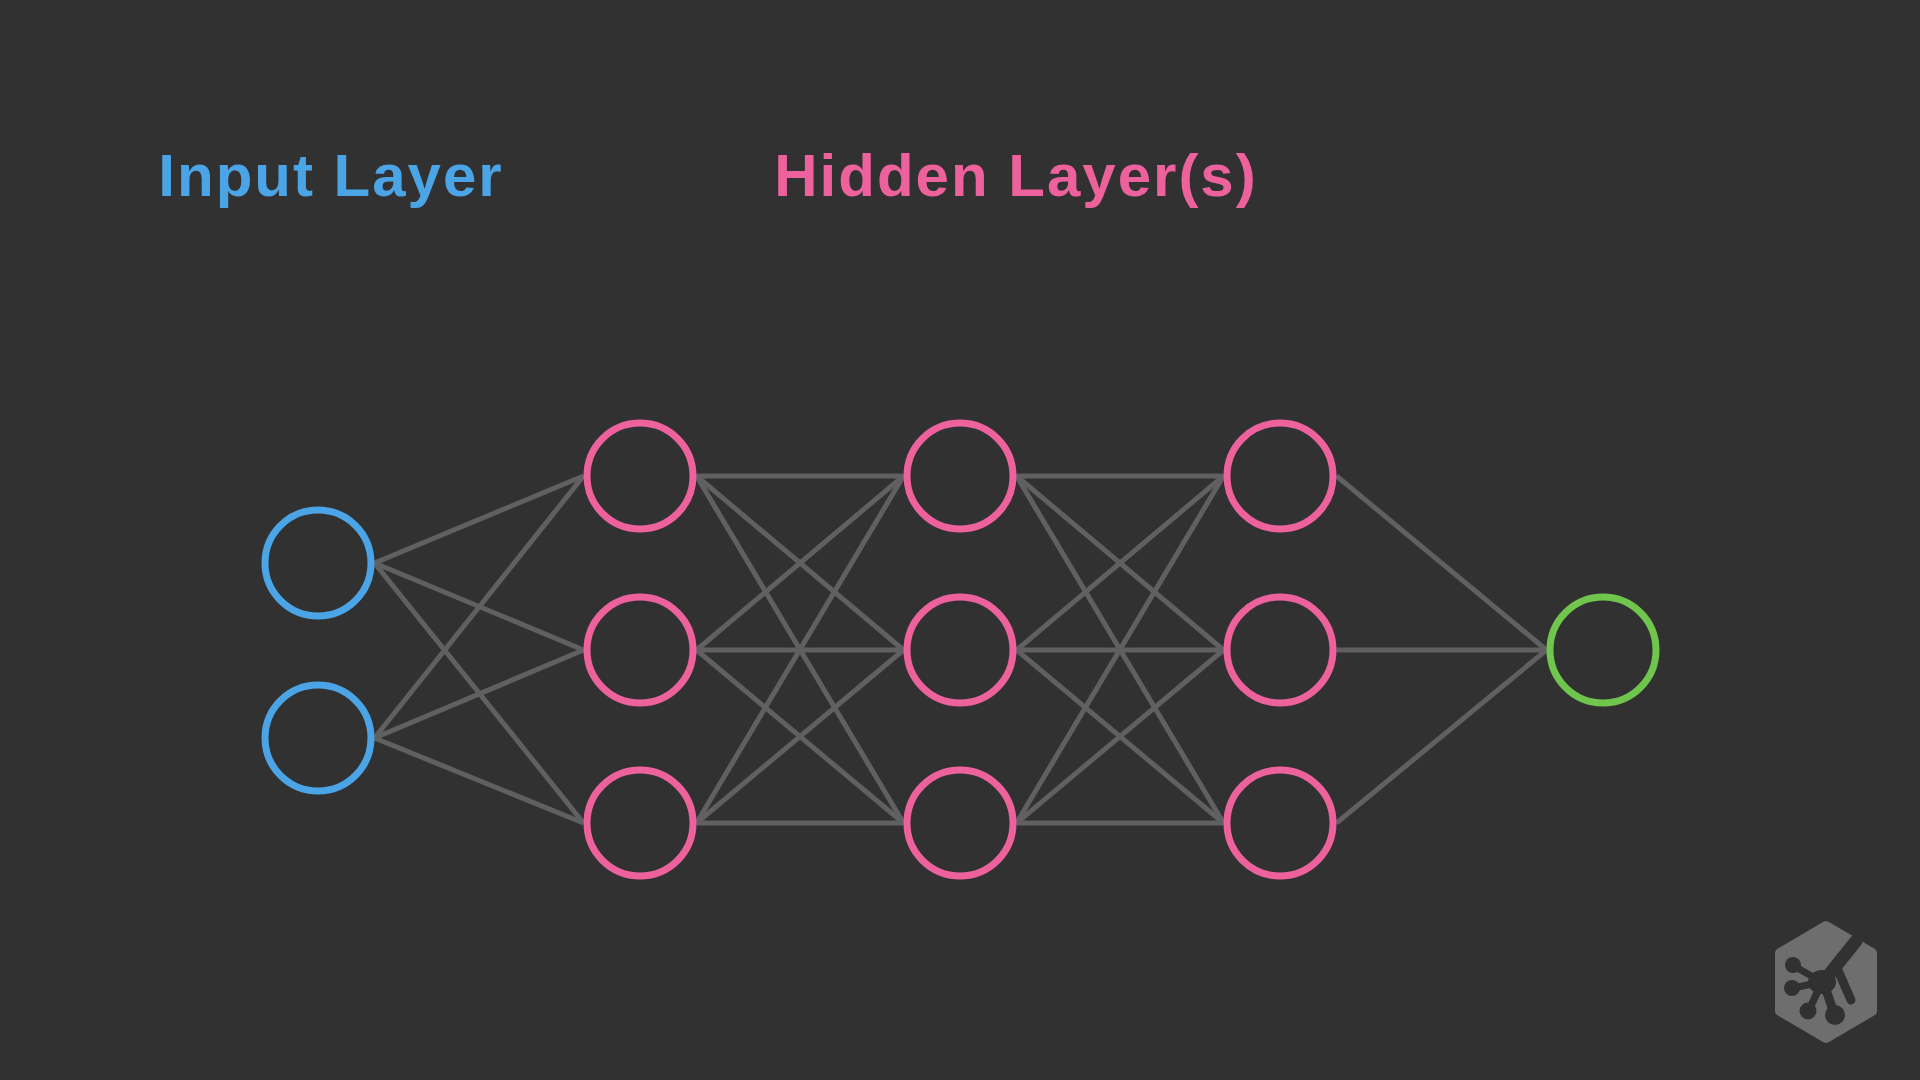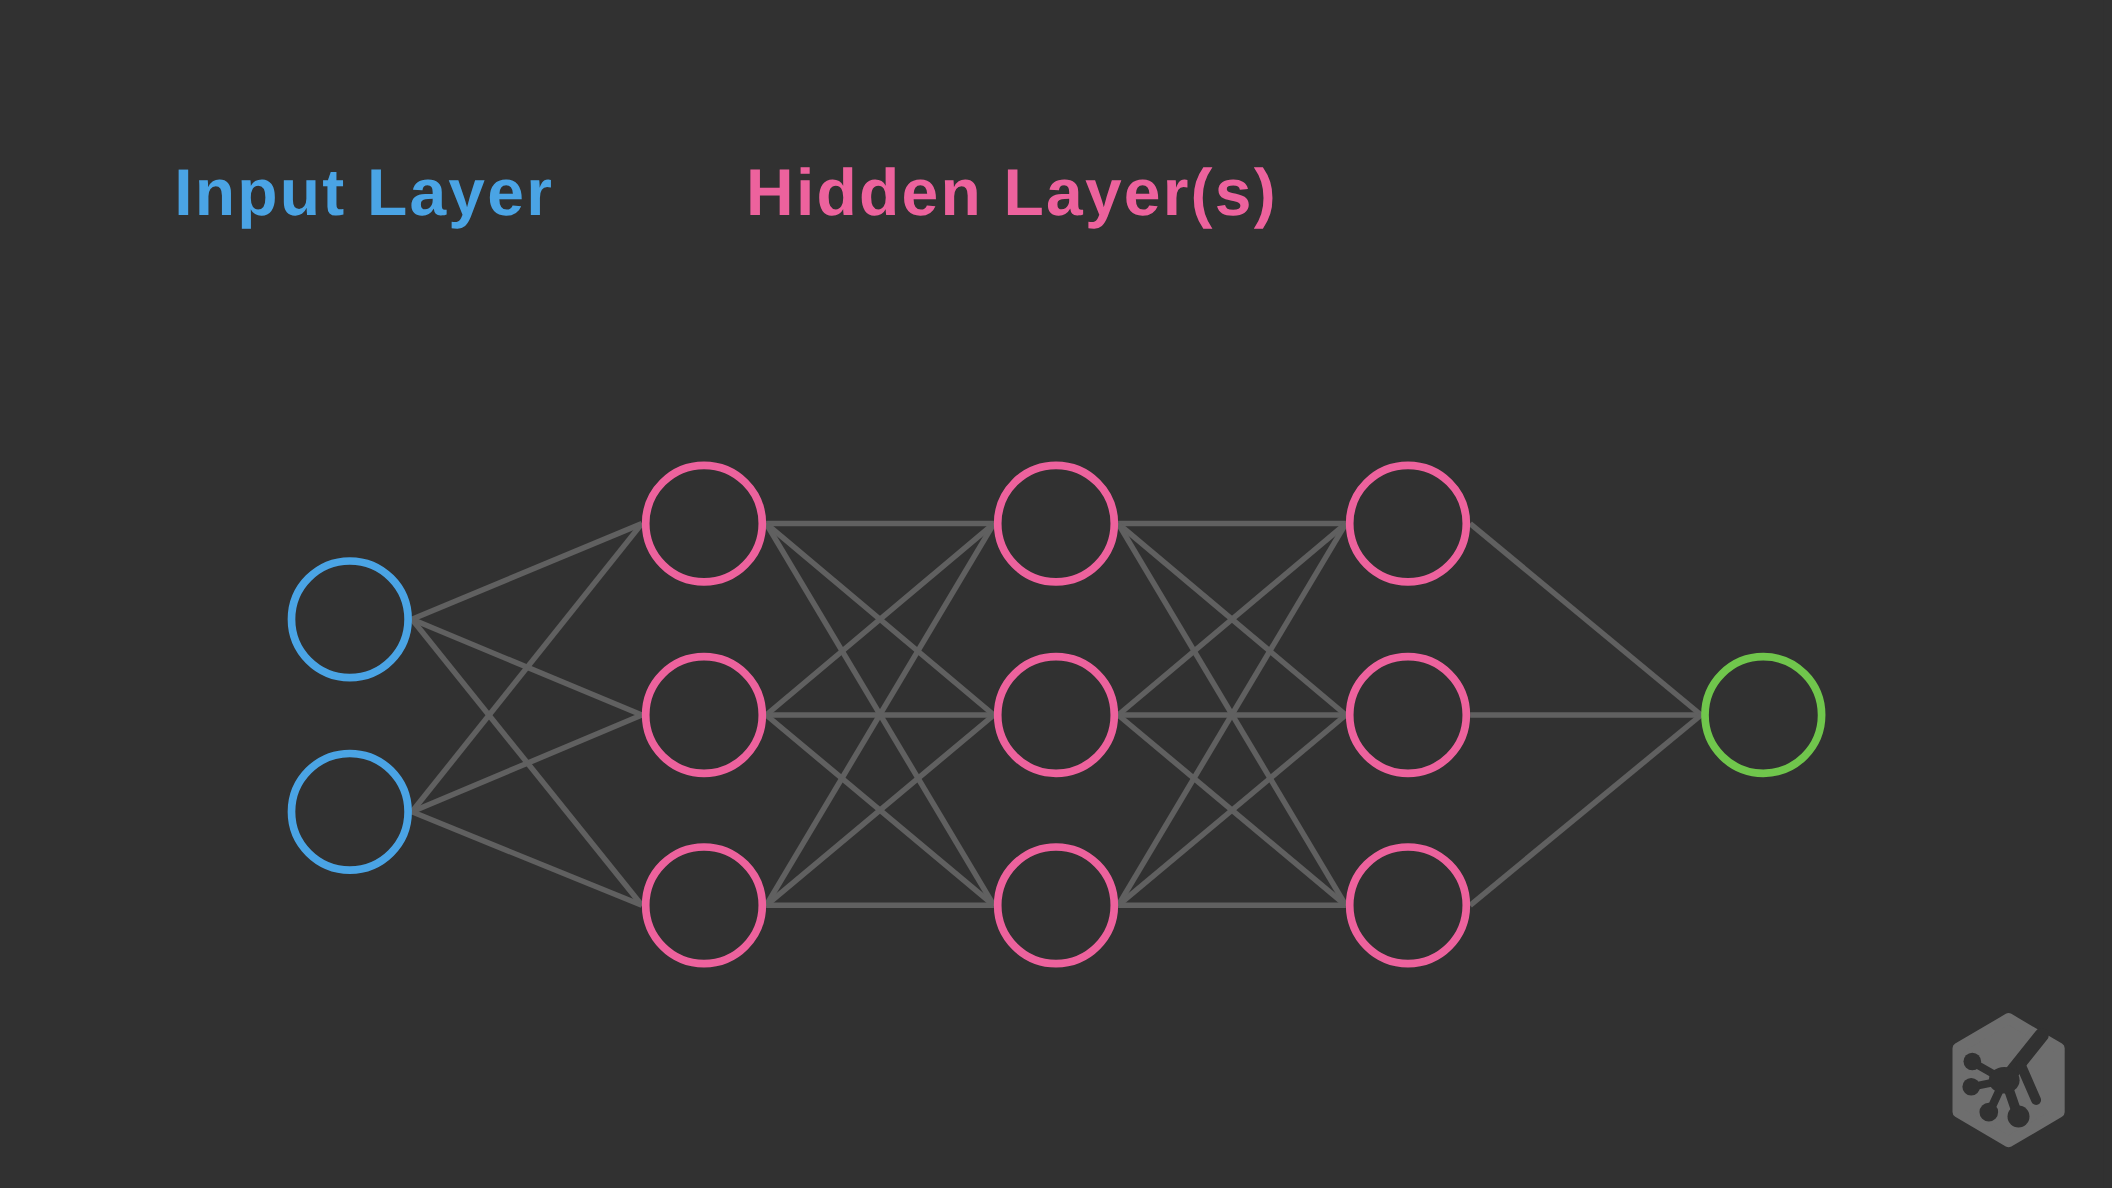--- a/index.html
+++ b/index.html
@@ -10,21 +10,21 @@
   html,body{margin:0;padding:0;background:var(--bg);}
   .stage{
     position:relative;width:1912px;height:1080px;overflow:hidden;
     background:var(--bg);font-family:"Liberation Sans",sans-serif;
   }
   .layer-label{
     position:absolute;top:175px;transform:translate(-50%,-50%);
     font-size:60px;font-weight:bold;letter-spacing:2px;white-space:nowrap;
   }
   #label-input{left:331px;color:var(--c-input);}
-  #label-hidden{left:920px;color:var(--c-hidden);}
+  #label-hidden{left:1016px;color:var(--c-hidden);}
   #label-output{left:1604px;color:var(--c-output);}
   #network{position:absolute;left:0;top:0;width:1920px;height:1080px;}
   #watermark{position:absolute;left:1770px;top:918px;width:112px;height:128px;}
 </style>
 </head>
 <body>
 
 <div class="stage">
 
   <div id="label-input" class="layer-label">Input Layer</div>

